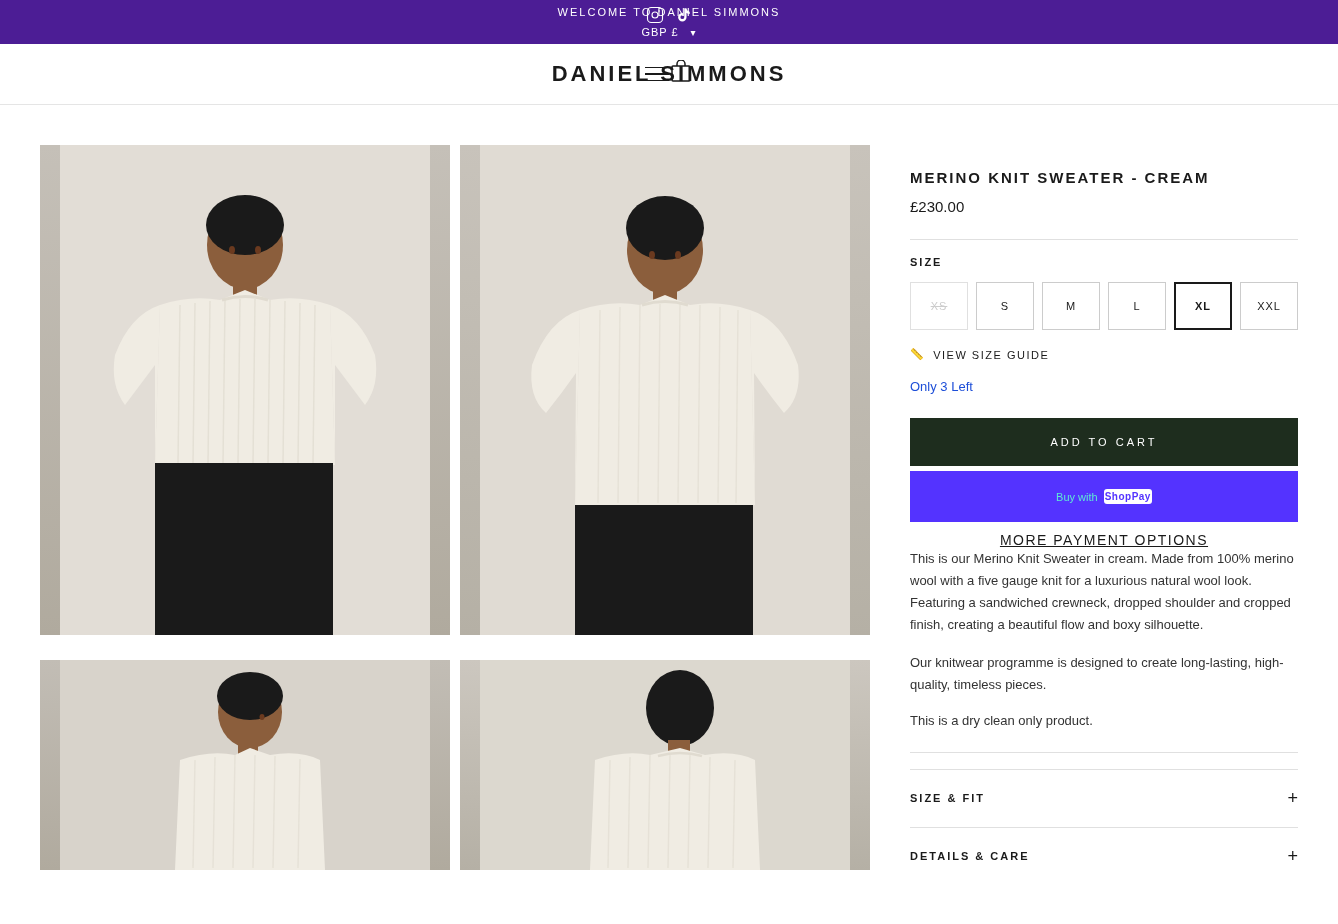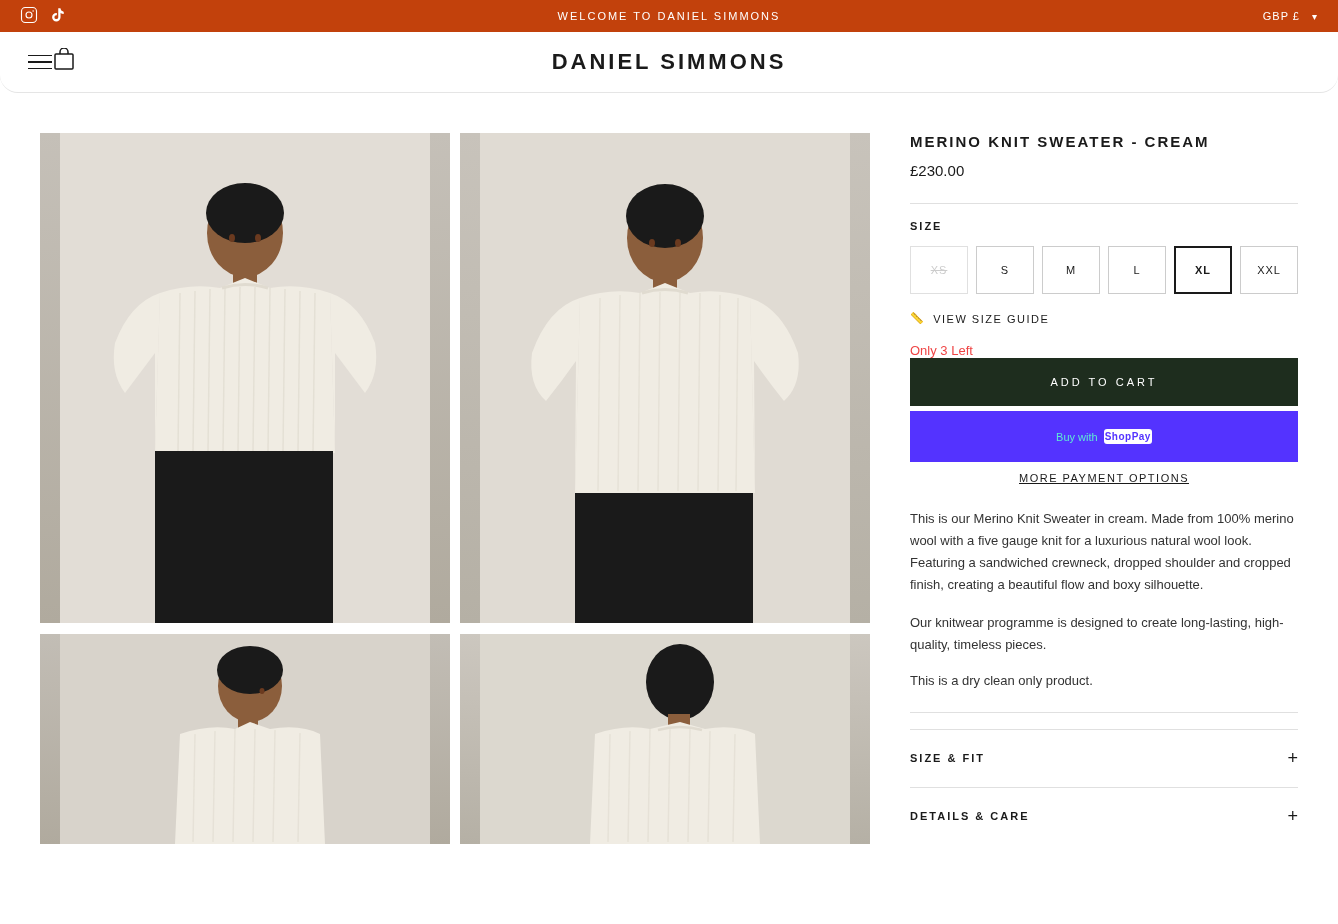--- a/index.html
+++ b/index.html
@@ -1,42 +1,42 @@
 <!DOCTYPE html>
 <html><head>
   <meta charset="utf-8">
   <style>
     * { margin: 0; padding: 0; box-sizing: border-box; }
     body { font-family: -apple-system, BlinkMacSystemFont, 'Helvetica Neue', Arial, sans-serif; background: #fff; color: #1a1a1a; }
 
     
     .announcement-bar {
-      background: #c2410c;
+      background: #4c1d95;
       color: #fff;
       text-align: center;
       font-size: 11px;
       letter-spacing: 1.5px;
       padding: 6px 20px;
       display: flex;
       align-items: center;
       justify-content: space-between;
       position: relative;
+      flex-direction: column;
     }
     .announcement-bar .social-icons { display: flex; gap: 12px; align-items: center; }
     .announcement-bar .center-text { position: absolute; left: 50%; transform: translateX(-50%); letter-spacing: 2px; }
     .announcement-bar .currency { display: flex; align-items: center; gap: 12px; font-size: 11px; letter-spacing: 1px; }
 
     
     .site-header {
       display: flex;
       align-items: center;
-      justify-content: flex-start;
+      justify-content: center;
       padding: 16px 28px;
       border-bottom: 1px solid #e5e5e5;
-      border-radius: 18px;
     }
     .site-header .logo {
       font-size: 22px;
       font-weight: 600;
       letter-spacing: 3px;
       text-transform: uppercase;
       color: #1a1a1a;
       text-decoration: none;
       position: absolute;
       left: 50%;
@@ -104,20 +104,21 @@
       padding-top: 0;
       min-width: 360px;
     }
     .product-title {
       font-size: 15px;
       font-weight: 600;
       letter-spacing: 2px;
       text-transform: uppercase;
       margin-bottom: 12px;
       color: #1a1a1a;
+      margin-top: 24px;
     }
     .product-price {
       font-size: 15px;
       color: #1a1a1a;
       margin-bottom: 24px;
     }
     .divider {
       border: none;
       border-top: 1px solid #e0e0e0;
       margin: 16px 0;
@@ -166,21 +167,22 @@
       font-size: 11px;
       letter-spacing: 1.5px;
       text-transform: uppercase;
       color: #1a1a1a;
       cursor: pointer;
       margin-bottom: 18px;
       text-decoration: none;
     }
     .stock-notice {
       font-size: 13px;
-      color: #ef4444;
+      color: #1d4ed8;
+      margin-bottom: 24px;
     }
     .add-to-cart-btn {
       width: 100%;
       padding: 18px;
       background: #1e2d1e;
       color: #fff;
       border: none;
       font-size: 11px;
       letter-spacing: 3px;
       text-transform: uppercase;
@@ -209,27 +211,26 @@
       background: #fff;
       color: #5433ff;
       font-size: 10px;
       font-weight: 800;
       padding: 2px 1px;
       border-radius: 3px;
       letter-spacing: 0.5px;
     }
     .more-payment {
       text-align: center;
-      font-size: 11px;
+      font-size: 14px;
       letter-spacing: 1.5px;
       text-decoration: underline;
       text-transform: uppercase;
       color: #1a1a1a;
       cursor: pointer;
-      margin-bottom: 24px;
       display: block;
     }
     .product-description {
       font-size: 13px;
       line-height: 1.7;
       color: #333;
       margin-bottom: 16px;
     }
     .dry-clean {
       font-size: 13px;

